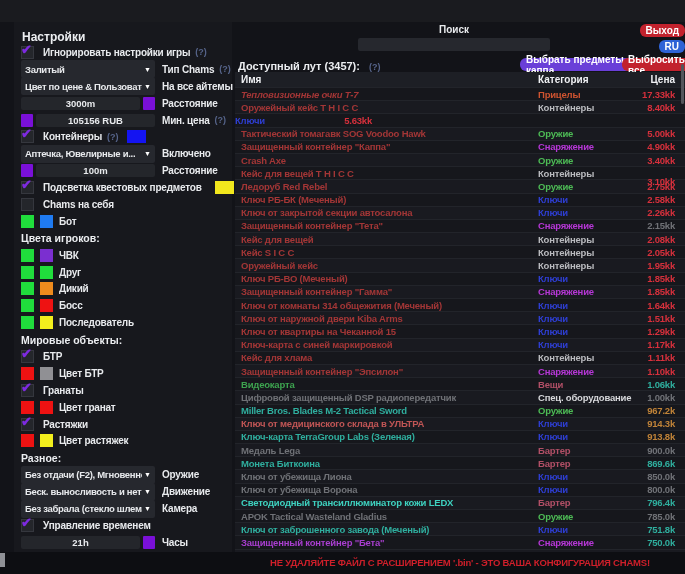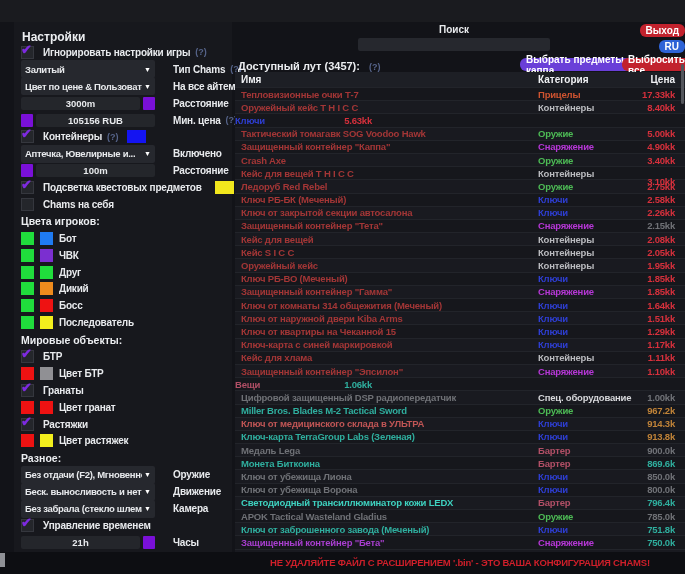--- a/index.html
+++ b/index.html
@@ -24,21 +24,21 @@
   .dd .caret{font-size:7px;color:#ffffff;margin-left:2px;}
   .inp{flex:1;height:13px;background:#24262b;border-radius:2px;font-size:9.5px;font-weight:bold;
        color:#e8eaed;text-align:center;line-height:13px;overflow:hidden;}
   .sw{width:12px;height:13px;flex:none;border-radius:1px;}
   .sw.l{margin-right:3px;}
   .sw.r{margin-left:3px;}
   .cbx{width:11px;height:11px;background:#24262b;border:1px solid #35373e;flex:none;position:relative;margin-right:9px;}
   .cbx .chk{position:absolute;left:-1px;top:-5px;font-size:13px;font-weight:bold;color:#7d2ae0;}
   .cbsw{width:19px;height:13px;margin-left:8px;flex:none;}
   .pair{width:13px;height:13px;flex:none;margin-right:6px;}
-  .mll{margin-left:18px;}
+  .mll{margin-left:7px;}
   
   .search-label{position:absolute;left:358px;top:24px;width:192px;text-align:center;
     font-size:10px;font-weight:bold;color:#e8eaed;}
   .search-input{position:absolute;left:358px;top:38px;width:192px;height:13px;background:#26282e;
     border:none;border-radius:2px;color:#e8eaed;font-size:10px;font-family:"Liberation Sans",sans-serif;
     box-sizing:border-box;padding:0 5px;}
   .btn{position:absolute;border-radius:6px;color:#ffffff;font-size:10px;font-weight:bold;
     display:flex;align-items:center;justify-content:center;padding:0 6px;height:13px;box-sizing:content-box;cursor:pointer;}
   .btn-exit{right:0px;top:24px;background:#c2222d;}
   .btn-lang{right:0px;top:40px;background:#2e63d6;}
@@ -155,26 +155,26 @@
     <span class="help"></span>
     <span class="cbsw" style="background: rgb(242, 231, 29);"></span>
   </div>
     <div class="srow">
     <span class="cbx"></span>
     <span class="lbl">Chams на себя</span>
     <span class="help"></span>
 
   </div>
     <div class="srow">
-    <span class="section-lbl">Цвета игроков:</span>
-  </div>
-    <div class="srow">
     <span class="pair" style="background: rgb(32, 221, 60);"></span>
     <span class="pair" style="background: rgb(31, 123, 242);"></span>
     <span class="lbl">Бот</span>
+  </div>
+    <div class="srow">
+    <span class="section-lbl">Цвета игроков:</span>
   </div>
     <div class="srow">
     <span class="pair" style="background: rgb(32, 221, 60);"></span>
     <span class="pair" style="background: rgb(123, 47, 208);"></span>
     <span class="lbl">ЧВК</span>
   </div>
     <div class="srow">
     <span class="pair" style="background: rgb(32, 221, 60);"></span>
     <span class="pair" style="background: rgb(32, 221, 60);"></span>
     <span class="lbl">Друг</span>
@@ -300,21 +300,21 @@
 <div class="btn btn-kappa">Выбрать предметы каппа</div>
 <div class="btn btn-drop">Выбросить все</div>
 
 <div class="loot-header">
   <span class="col-name">Имя</span>
   <span class="col-cat">Категория</span>
   <span class="col-price">Цена</span>
 </div>
 <div class="loot-body">
     <div class="lrow">
-    <span class="col-name" style="color: rgb(163, 54, 54);">Тепловизионные очки Т-7</span>
+    <span class="col-name" style="color: rgb(163, 54, 54); font-style: italic;">Тепловизионные очки Т-7</span>
     <span class="col-cat" style="color: rgb(207, 84, 48);">Прицелы</span>
     <span class="col-price" style="color: rgb(214, 48, 60);">17.33kk</span>
   </div>
     <div class="lrow">
     <span class="col-name" style="color: rgb(163, 54, 54);">Оружейный кейс T H I C C</span>
     <span class="col-cat" style="color: rgb(185, 186, 190);">Контейнеры</span>
     <span class="col-price" style="color: rgb(214, 48, 60);">8.40kk</span>
   </div>
     <div class="lrow">
     <span class="col-cat" style="color: rgb(46, 62, 210);">Ключи</span>
@@ -409,20 +409,21 @@
     <span class="col-name" style="color: rgb(163, 54, 54);">Кейс для хлама</span>
     <span class="col-cat" style="color: rgb(185, 186, 190);">Контейнеры</span>
     <span class="col-price" style="color: rgb(214, 48, 60);">1.11kk</span>
   </div>
     <div class="lrow">
     <span class="col-name" style="color: rgb(163, 54, 54);">Защищенный контейнер "Эпсилон"</span>
     <span class="col-cat" style="color: rgb(182, 55, 214);">Снаряжение</span>
     <span class="col-price" style="color: rgb(214, 48, 60);">1.10kk</span>
   </div>
     <div class="lrow">
+    <span class="col-name" style="color: rgb(61, 163, 79);">Видеокарта</span>
     <span class="col-cat" style="color: rgb(177, 79, 102);">Вещи</span>
     <span class="col-price" style="color: rgb(47, 174, 158);">1.06kk</span>
   </div>
     <div class="lrow">
     <span class="col-name" style="color: rgb(111, 113, 118);">Цифровой защищенный DSP радиопередатчик</span>
     <span class="col-cat" style="color: rgb(214, 215, 218);">Спец. оборудование</span>
     <span class="col-price" style="color: rgb(112, 114, 119);">1.00kk</span>
   </div>
     <div class="lrow">
     <span class="col-name" style="color: rgb(47, 174, 158);">Miller Bros. Blades M-2 Tactical Sword</span>

